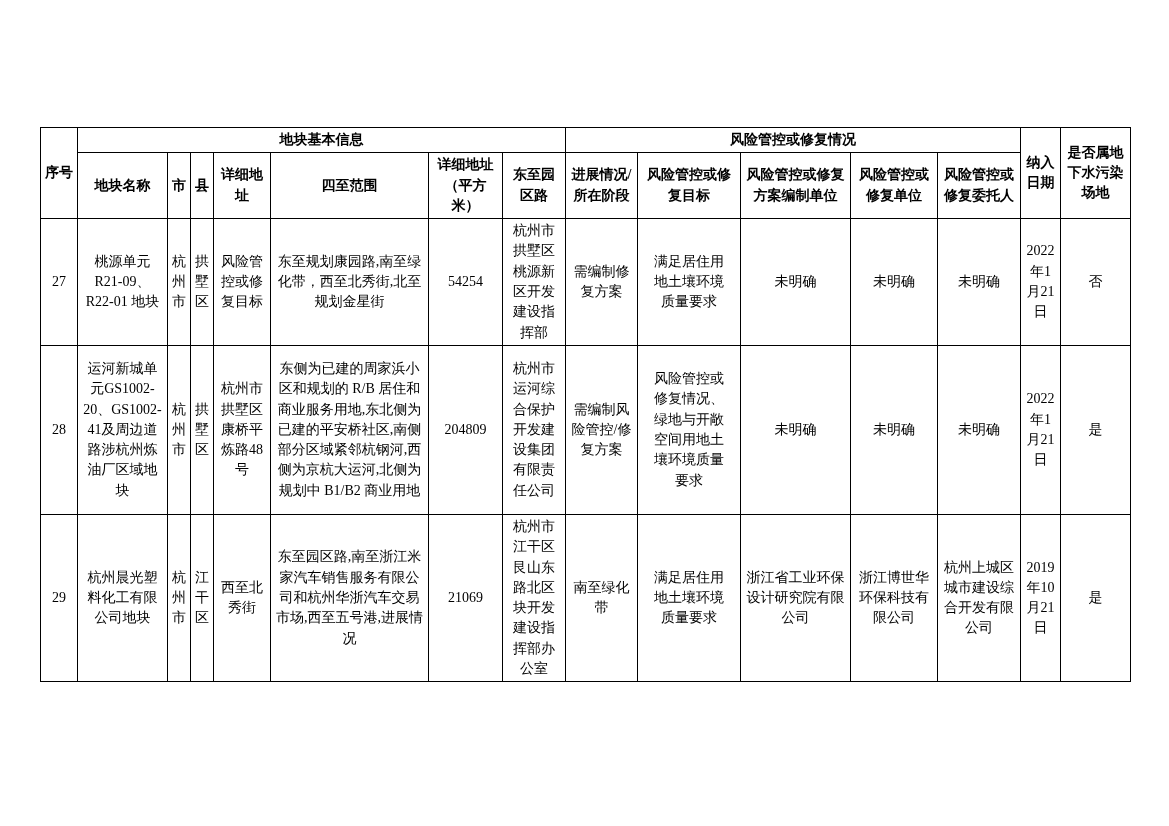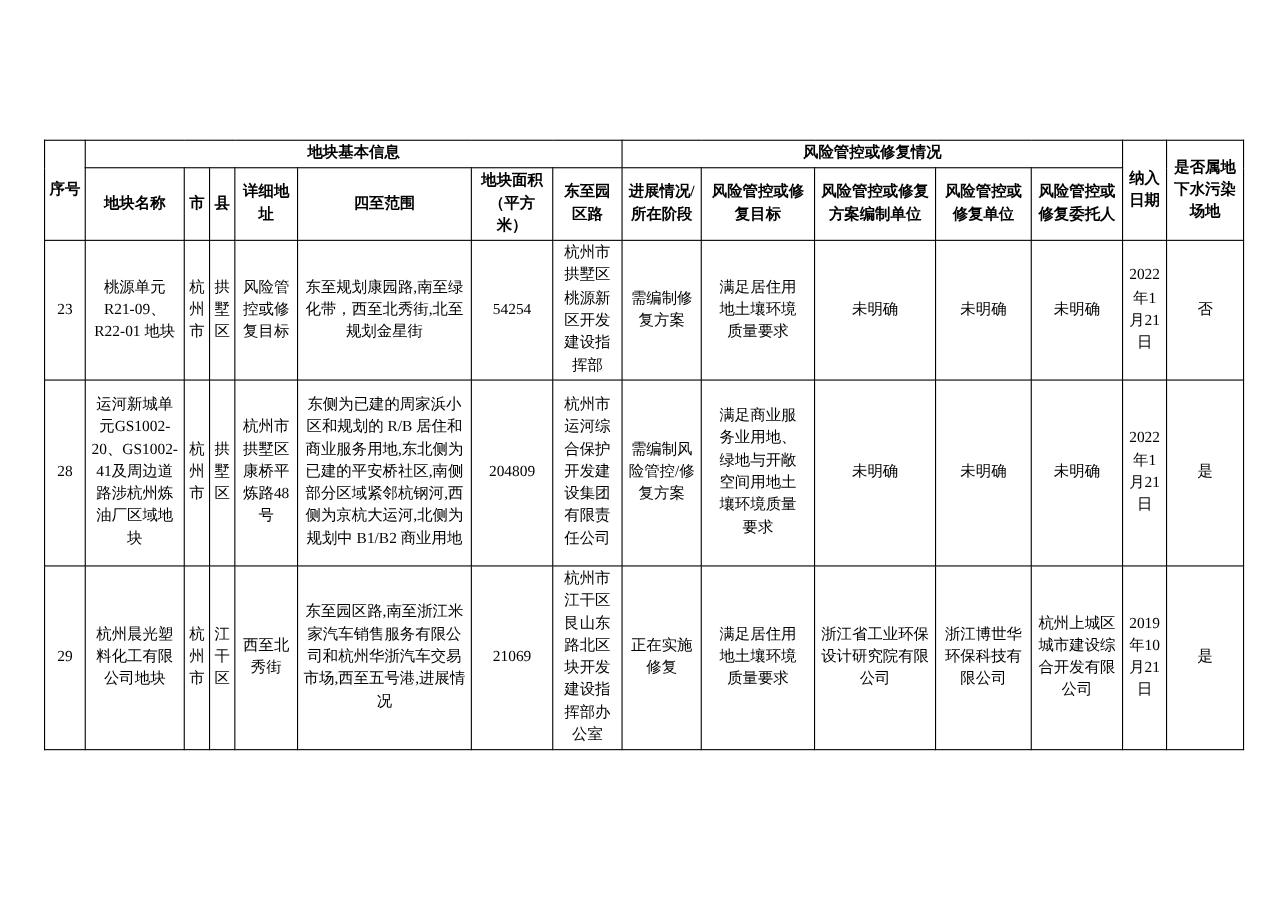--- a/index.html
+++ b/index.html
@@ -74,31 +74,31 @@
         <th colspan="5">风险管控或修复情况</th>
         <th rowspan="2">纳入日期</th>
         <th rowspan="2">是否属地下水污染场地</th>
       </tr>
       <tr class="hrow2">
         <th>地块名称</th>
         <th>市</th>
         <th>县</th>
         <th>详细地址</th>
         <th>四至范围</th>
-        <th>地块面积（平方米）</th>
+        <th>详细地址（平方米）</th>
         <th>东至园区路</th>
         <th>进展情况/所在阶段</th>
         <th>风险管控或修复目标</th>
         <th>风险管控或修复方案编制单位</th>
         <th>风险管控或修复单位</th>
         <th>风险管控或修复委托人</th>
       </tr>
 
       <tr class="row-27">
-        <td>23</td>
+        <td>27</td>
         <td>桃源单元R21-09、R22-01 地块</td>
         <td>杭州市</td>
         <td>拱墅区</td>
         <td>风险管控或修复目标</td>
         <td>东至规划康园路,南至绿化带，西至北秀街,北至规划金星街</td>
         <td>54254</td>
         <td class="owner-cell">杭州市拱墅区桃源新区开发建设指挥部</td>
         <td>需编制修复方案</td>
         <td class="target-cell">满足居住用地土壤环境质量要求</td>
         <td>未明确</td>
@@ -111,38 +111,38 @@
       <tr class="row-28">
         <td>28</td>
         <td>运河新城单元GS1002-20、GS1002-41及周边道路涉杭州炼油厂区域地块</td>
         <td>杭州市</td>
         <td>拱墅区</td>
         <td>杭州市拱墅区康桥平炼路48号</td>
         <td>东侧为已建的周家浜小区和规划的 R/B 居住和商业服务用地,东北侧为已建的平安桥社区,南侧部分区域紧邻杭钢河,西侧为京杭大运河,北侧为规划中 B1/B2 商业用地</td>
         <td>204809</td>
         <td class="owner-cell">杭州市运河综合保护开发建设集团有限责任公司</td>
         <td>需编制风险管控/修复方案</td>
-        <td class="target-cell">满足商业服务业用地、绿地与开敞空间用地土壤环境质量要求</td>
+        <td class="target-cell">风险管控或修复情况、绿地与开敞空间用地土壤环境质量要求</td>
         <td>未明确</td>
         <td>未明确</td>
         <td>未明确</td>
         <td class="date-cell">2022年1月21日</td>
         <td>是</td>
       </tr>
 
       <tr class="row-29">
         <td>29</td>
         <td>杭州晨光塑料化工有限公司地块</td>
         <td>杭州市</td>
         <td>江干区</td>
         <td>西至北秀街</td>
         <td>东至园区路,南至浙江米家汽车销售服务有限公司和杭州华浙汽车交易市场,西至五号港,进展情况</td>
         <td>21069</td>
         <td class="owner-cell">杭州市江干区艮山东路北区块开发建设指挥部办公室</td>
-        <td>正在实施修复</td>
+        <td>南至绿化带</td>
         <td class="target-cell">满足居住用地土壤环境质量要求</td>
         <td>浙江省工业环保设计研究院有限公司</td>
         <td>浙江博世华环保科技有限公司</td>
         <td>杭州上城区城市建设综合开发有限公司</td>
         <td class="date-cell">2019年10月21日</td>
         <td>是</td>
       </tr>
     </tbody>
   </table>
 </div>

